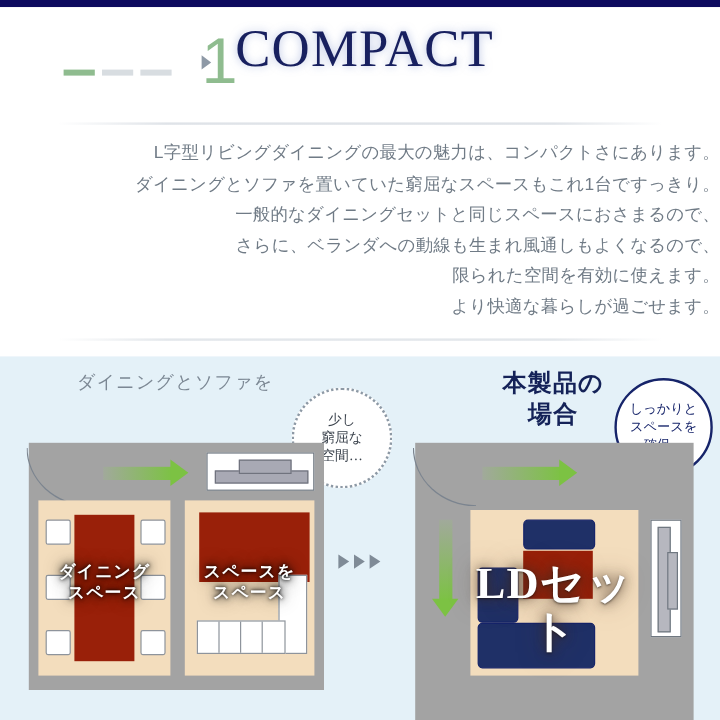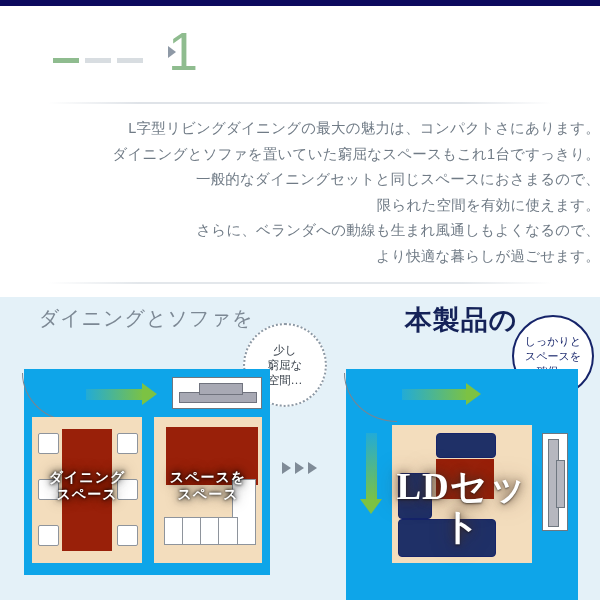--- a/index.html
+++ b/index.html
@@ -65,27 +65,27 @@
   .hr-soft2{
     position:absolute;left:48px;top:276px;width:504px;height:2px;
     background:linear-gradient(to right,rgba(225,228,232,0),#e3e7eb 18%,#e3e7eb 82%,rgba(225,228,232,0));
   }
 
   
   .lower{position:absolute;left:0;top:297px;width:600px;height:303px;background:#e4f1f8;}
 
   .head-left{
     position:absolute;left:24px;top:10px;width:244px;text-align:center;
-    font-family:Liberation Mono, monospace;
-    font-size:20px;line-height:25px;color:#7c8894;letter-spacing:1px;
+    font-family:Liberation Serif, serif;
+    font-size:15px;line-height:25px;color:#7c8894;letter-spacing:1px;
   }
   .head-right{
     position:absolute;left:396px;top:10px;width:130px;text-align:center;
     font-family:"Liberation Serif","DejaVu Serif",serif;
-    font-size:27px;line-height:26px;color:#142258;font-weight:bold;letter-spacing:1px;
+    font-size:20px;line-height:26px;color:#142258;font-weight:bold;letter-spacing:1px;
   }
 
   
   .bubble{
     position:absolute;border-radius:50%;
     display:flex;align-items:center;justify-content:center;text-align:center;
     font-family:"Liberation Serif","DejaVu Serif",serif;
   }
   .bubble-left{
     left:243px;top:26px;width:80px;height:80px;
@@ -97,21 +97,21 @@
     border:2px solid #16246a;background:#ffffff;
     font-size:11px;line-height:15px;color:#16246a;
   }
   .bubble-tail{
     position:absolute;left:517px;top:82px;width:0;height:0;
     border-left:9px solid #16246a;border-top:5px solid transparent;border-bottom:13px solid transparent;
     transform:rotate(18deg);
   }
 
   
-  .plan{position:absolute;background:#0ea5e9;}
+  .plan{position:absolute;background:#a3a3a3;}
   .plan-left{left:24px;top:72px;width:246px;height:206px;}
   .plan-right{left:346px;top:72px;width:232px;height:252px;}
 
   .doorarc{position:absolute;border:1px solid #7b848f;border-radius:0 0 0 100%;background:transparent;border-top:none;border-right:none;}
 
   .greenarrow{position:absolute;}
   .ga-shaft{position:absolute;left:0;top:6px;height:11px;
     background:linear-gradient(to right,rgba(150,205,110,.15),#7cc243);}
   .ga-head{position:absolute;top:0;width:0;height:0;
     border-left:15px solid #7cc243;border-top:11px solid transparent;border-bottom:11px solid transparent;}
@@ -169,43 +169,45 @@
       <div class="dashrow">
         <span class="dash d1"></span>
         <span class="dash d2"></span>
         <span class="dash d3"></span>
       </div>
       <div class="point-num">1</div>
     </div>
 
     <div class="tri-sep"></div>
 
+    <div class="title-compact">COMPACT</div>
 
     <div class="hr-soft"></div>
 
     <div class="body-copy">
       <div>L字型リビングダイニングの最大の魅力は、コンパクトさにあります。</div>
       <div>ダイニングとソファを置いていた窮屈なスペースもこれ1台ですっきり。</div>
       <div>一般的なダイニングセットと同じスペースにおさまるので、</div>
+      <div>さらに、ベランダへの動線も生まれ風通しもよくなるので、</div>
       <div>限られた空間を有効に使えます。</div>
-      <div>さらに、ベランダへの動線も生まれ風通しもよくなるので、</div>
       <div>より快適な暮らしが過ごせます。</div>
     </div>
 
     <div class="hr-soft2"></div>
   </div>
 
   <div class="lower">
 
     <div class="head-left">
       <div>ダイニングとソファを</div>
     </div>
 
     <div class="head-right">
       <div>本製品の</div>
+      <div>場合</div>
     </div>
 
     <div class="bubble bubble-left">
       <span style="white-space:pre-line">少し
 窮屈な
 空間…</span>
     </div>
 
     <div class="bubble-tail"></div>
     <div class="bubble bubble-right">

